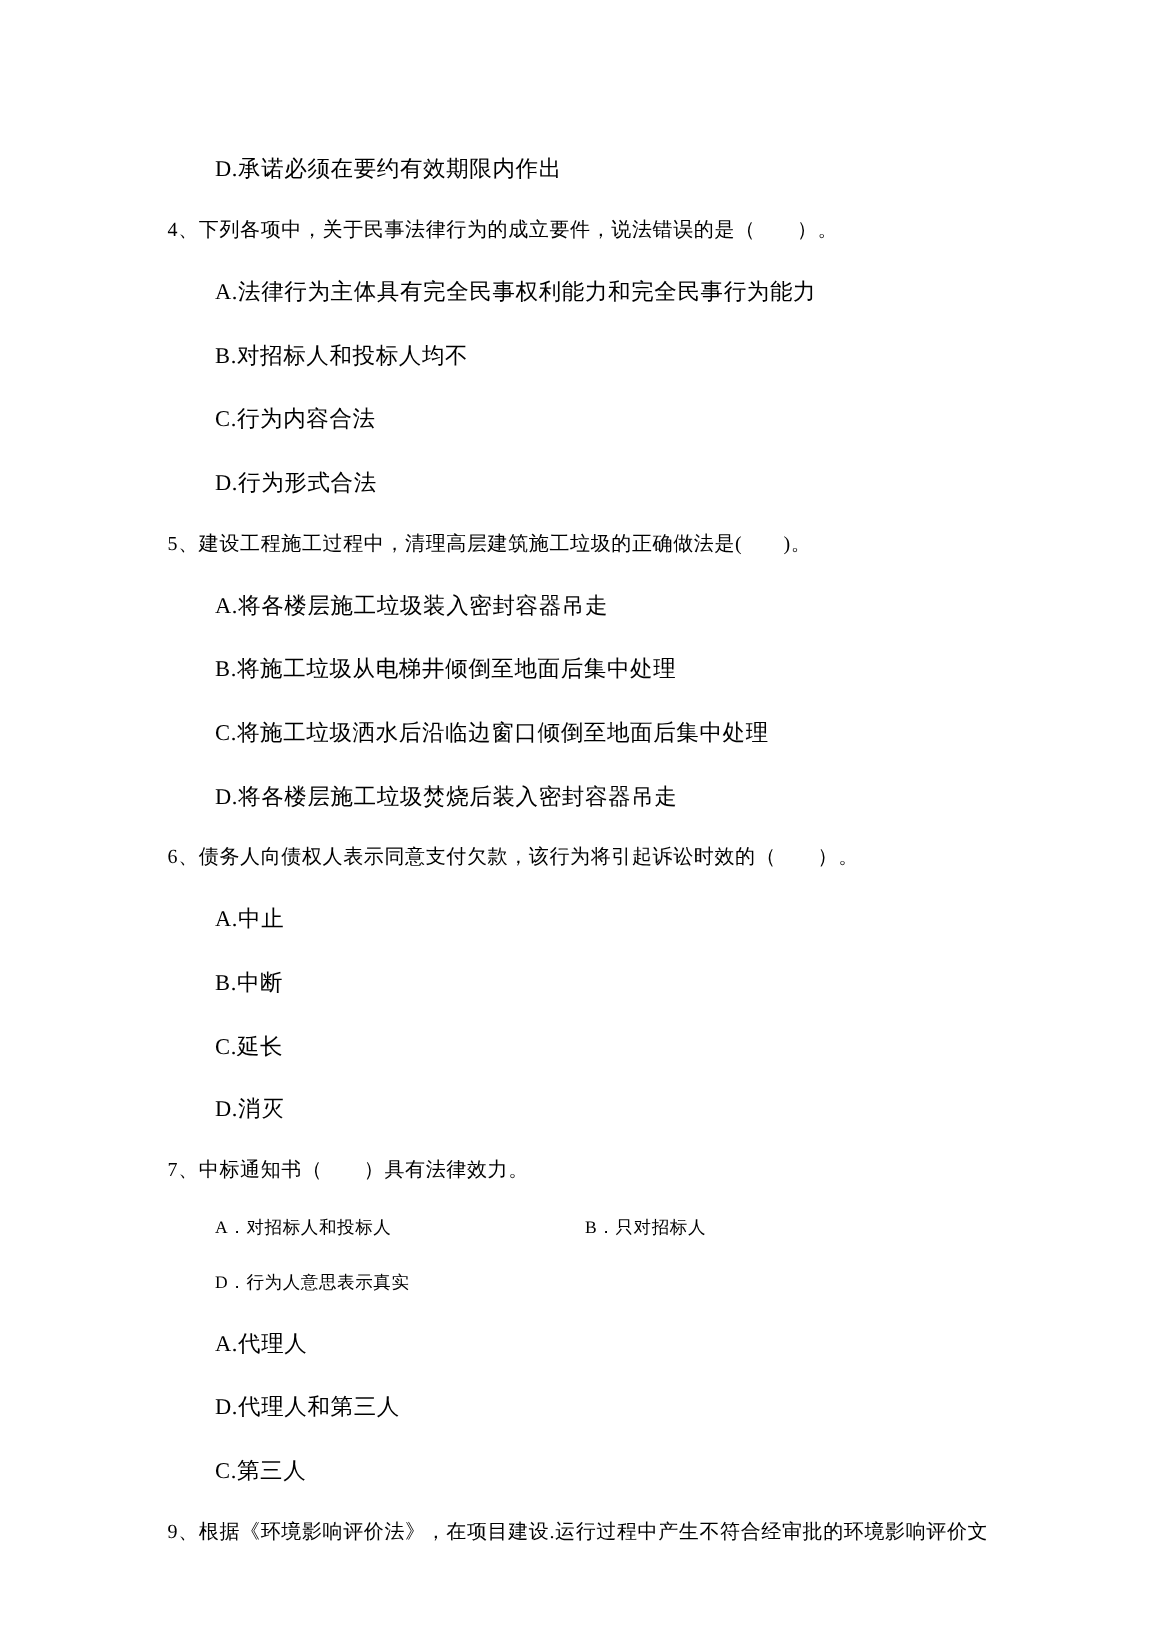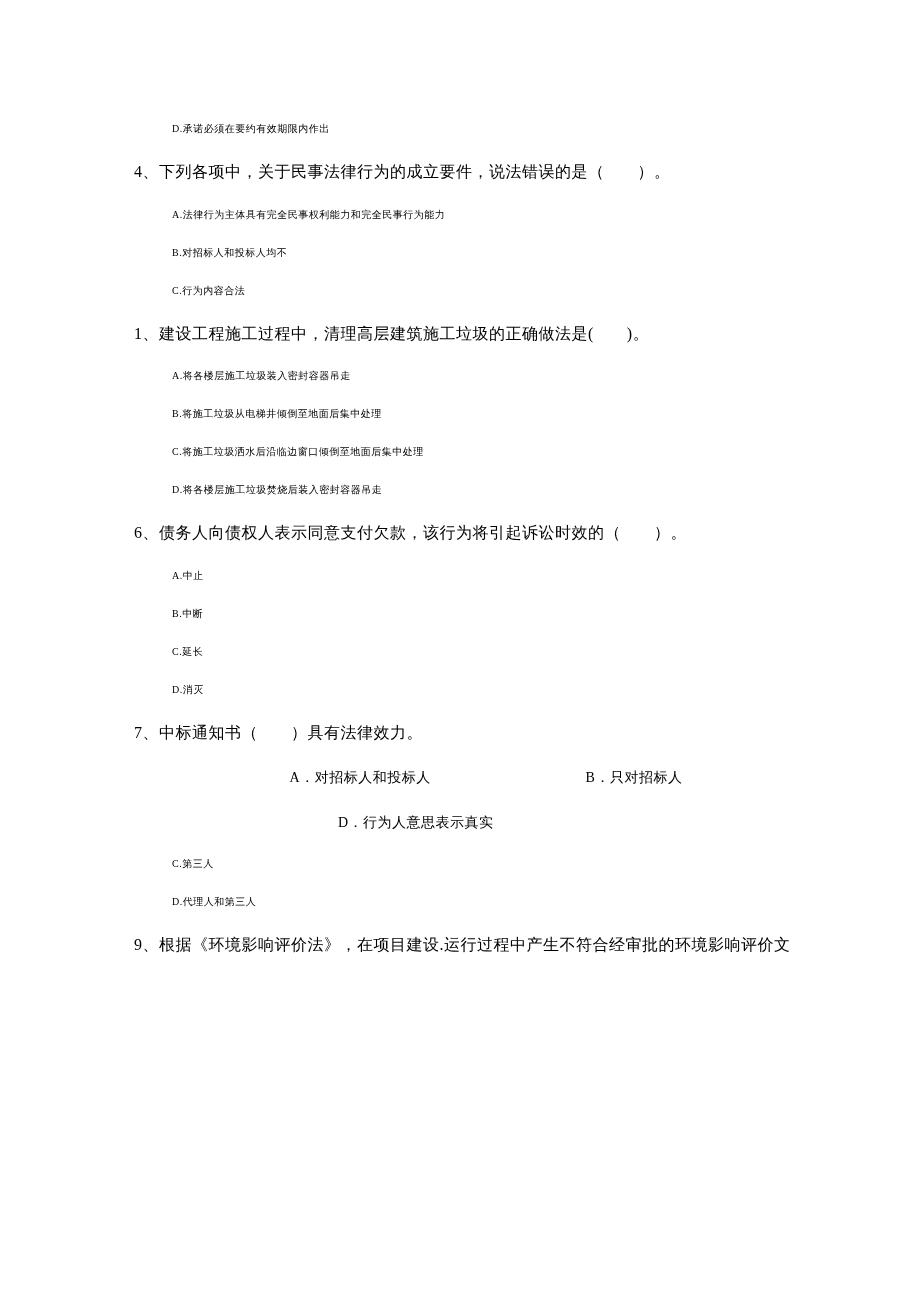--- a/index.html
+++ b/index.html
@@ -7,39 +7,38 @@
       padding: 0;
       background: #ffffff;
       font-family: "SimSun", "宋体", serif;
       width: 920px;
     }
     .page {
       padding: 110px 120px 60px 120px;
       box-sizing: border-box;
     }
     .option-line {
-      font-size: 10px;
+      font-size: 18px;
       line-height: 1.6;
       color: #000;
       margin: 0;
       padding: 11px 0 11px 52px;
       letter-spacing: 0.5px;
     }
     .question-line {
       font-size: 16px;
       line-height: 1.6;
       color: #000;
       margin: 0;
       padding: 11px 0 11px 14px;
       letter-spacing: 0.5px;
     }
     .option-row {
       display: flex;
       padding: 11px 0 11px 52px;
-      justify-content: center;
     }
     .option-row .col {
       font-size: 14px;
       line-height: 1.6;
       color: #000;
       letter-spacing: 0.5px;
       white-space: pre;
     }
     .option-row .col:first-child {
       width: 296px;
@@ -49,40 +48,42 @@
 <body>
 
 <div class="page">
 
   <p class="option-line">D.承诺必须在要约有效期限内作出</p>
 
   <p class="question-line">4、下列各项中，关于民事法律行为的成立要件，说法错误的是（　　）。</p>
   <p class="option-line">A.法律行为主体具有完全民事权利能力和完全民事行为能力</p>
   <p class="option-line">B.对招标人和投标人均不</p>
   <p class="option-line">C.行为内容合法</p>
+  <p class="option-line">D.行为形式合法</p>
 
-  <p class="question-line">1、建设工程施工过程中，清理高层建筑施工垃圾的正确做法是(　　)。</p>
+  <p class="question-line">5、建设工程施工过程中，清理高层建筑施工垃圾的正确做法是(　　)。</p>
   <p class="option-line">A.将各楼层施工垃圾装入密封容器吊走</p>
   <p class="option-line">B.将施工垃圾从电梯井倾倒至地面后集中处理</p>
   <p class="option-line">C.将施工垃圾洒水后沿临边窗口倾倒至地面后集中处理</p>
   <p class="option-line">D.将各楼层施工垃圾焚烧后装入密封容器吊走</p>
 
   <p class="question-line">6、债务人向债权人表示同意支付欠款，该行为将引起诉讼时效的（　　）。</p>
   <p class="option-line">A.中止</p>
   <p class="option-line">B.中断</p>
   <p class="option-line">C.延长</p>
   <p class="option-line">D.消灭</p>
 
   <p class="question-line">7、中标通知书（　　）具有法律效力。</p>
   <div class="option-row">
     <span class="col">A．对招标人和投标人</span>
     <span class="col">B．只对招标人</span>
   </div>
   <div class="option-row">
     <span class="col">D．行为人意思表示真实</span>
   </div>
 
+  <p class="option-line">A.代理人</p>
+  <p class="option-line">D.代理人和第三人</p>
   <p class="option-line">C.第三人</p>
-  <p class="option-line">D.代理人和第三人</p>
 
   <p class="question-line">9、根据《环境影响评价法》，在项目建设.运行过程中产生不符合经审批的环境影响评价文</p>
 
 </div>
 
 </body></html>

